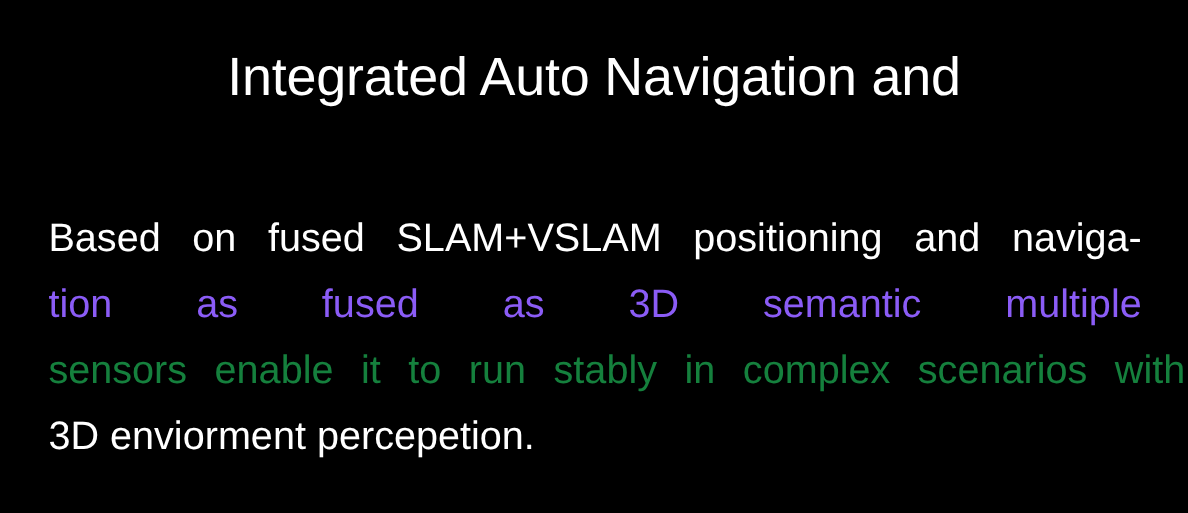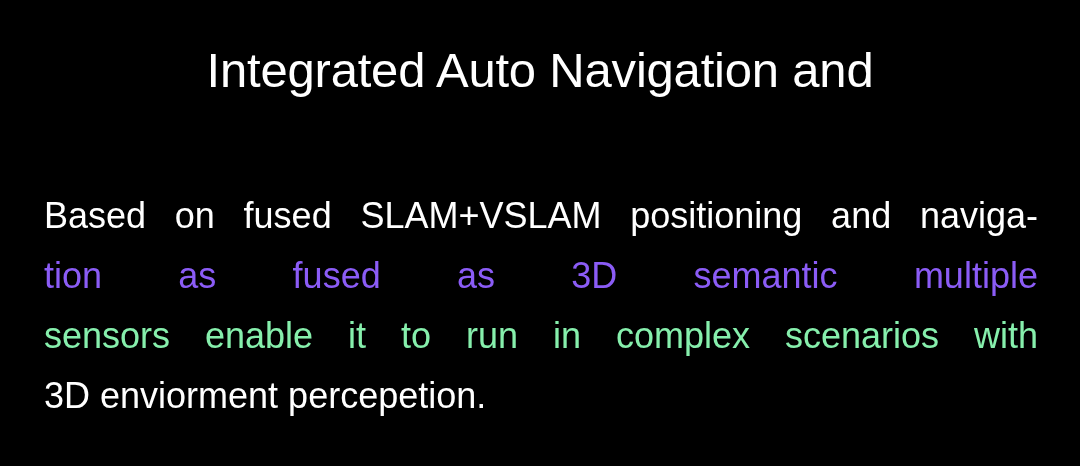--- a/index.html
+++ b/index.html
@@ -77,17 +77,17 @@
 
 <div id="screen" style="background: rgb(0, 0, 0);">
 
   <div id="title-block">
     <span class="title-line" style="color: rgb(255, 255, 255);">Integrated Auto Navigation and</span>
   </div>
 
   <div id="body-block">
     <div class="body-line justified" style="color: rgb(255, 255, 255);"><span class="jw">Based</span><span class="jw">on</span><span class="jw">fused</span><span class="jw">SLAM+VSLAM</span><span class="jw">positioning</span><span class="jw">and</span><span class="jw">naviga-</span></div>
     <div class="body-line justified" style="color: #8b5cf6;"><span class="jw">tion</span><span class="jw">as</span><span class="jw">fused</span><span class="jw">as</span><span class="jw">3D</span><span class="jw">semantic</span><span class="jw">multiple</span></div>
-    <div class="body-line justified" style="color: #86efac;"><span class="jw">sensors</span><span class="jw">enable</span><span class="jw">it</span><span class="jw">to</span><span class="jw">run</span><span class="jw">in</span><span class="jw">complex</span><span class="jw">scenarios</span><span class="jw">with</span></div>
+    <div class="body-line justified" style="color: #15803d;"><span class="jw">sensors</span><span class="jw">enable</span><span class="jw">it</span><span class="jw">to</span><span class="jw">run</span><span class="jw">stably</span><span class="jw">in</span><span class="jw">complex</span><span class="jw">scenarios</span><span class="jw">with</span></div>
     <div class="body-line last" style="color: rgb(255, 255, 255);">3D enviorment percepetion.</div>
   </div>
 
 </div>
 
 </body></html>

